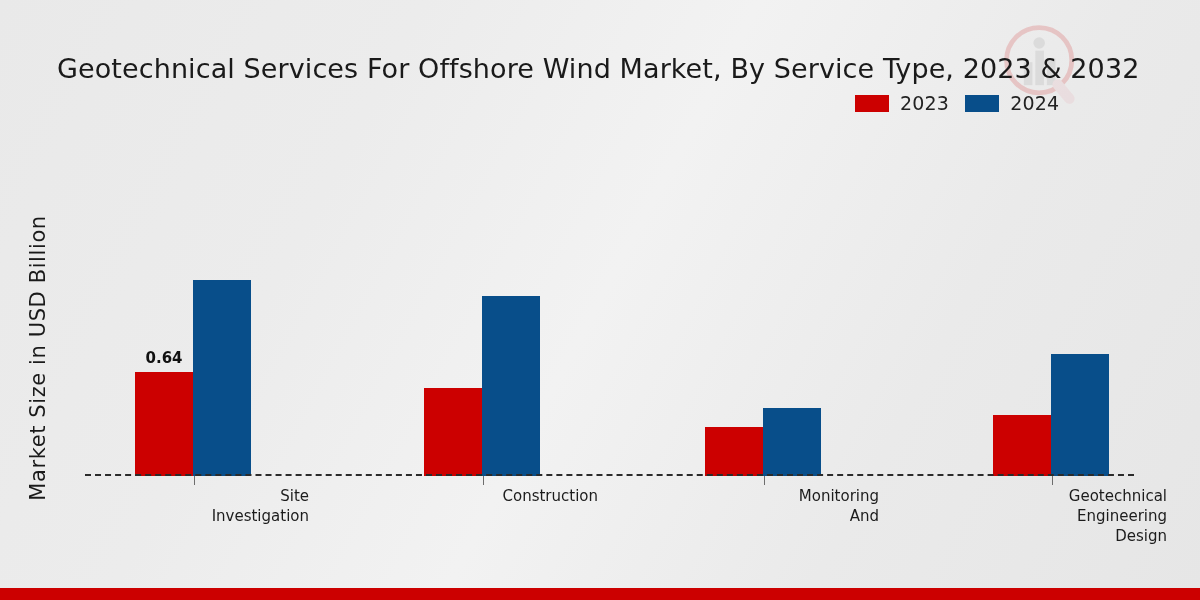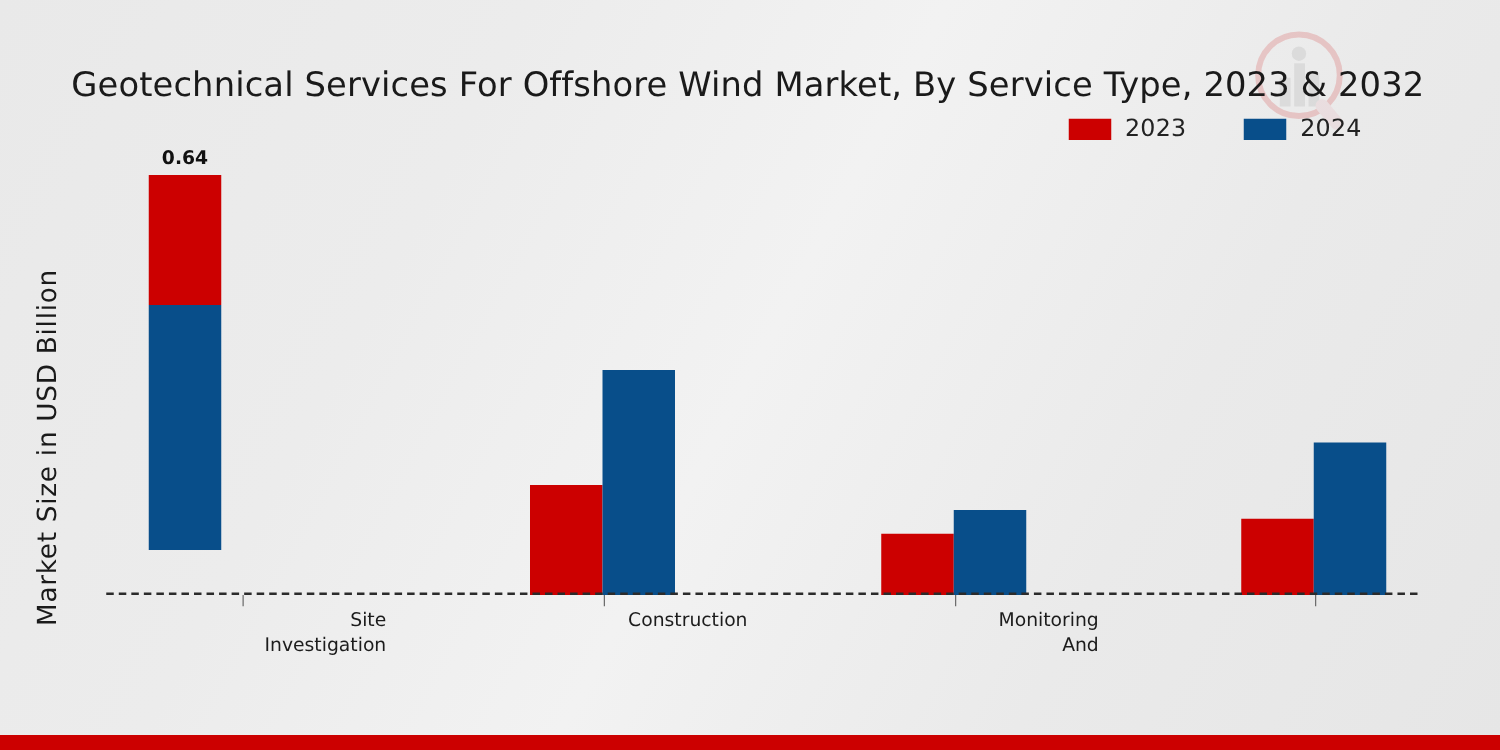--- a/index.html
+++ b/index.html
@@ -46,21 +46,21 @@
     letter-spacing: 0.1px;
   }
 
   
   #legend {
     position: absolute;
     left: 855px;
     top: 92px;
     display: flex;
     align-items: flex-start;
-    gap: 46px;
+    gap: 16px;
   }
   .legend-item {
     display: flex;
     align-items: center;
     gap: 11px;
   }
   .legend-swatch {
     width: 34px;
     height: 17px;
     display: block;
@@ -185,21 +185,21 @@
     <div class="legend-item">
       <span class="legend-swatch" style="background:#084e8a"></span>
       <span class="legend-label">2024</span>
     </div>
   </div>
 
   <div id="ylabel">Market Size in USD Billion</div>
 
   <div id="plot">
 
-    <div class="group" style="left:34px;flex-direction:column;">
+    <div class="group" style="left:50px;">
       <div class="bar bar-red" style="height:104px;">
         <span class="bar-value">0.64</span>
       </div>
       <div class="bar bar-blue" style="height:196px;"></div>
     </div>
 
     <div class="group" style="left:339px;">
       <div class="bar bar-red" style="height:88px;"></div>
       <div class="bar bar-blue" style="height:180px;"></div>
     </div>
@@ -226,16 +226,21 @@
     <div>Site</div>
     <div>Investigation</div>
   </div>
   <div class="cat-label" style="left:368px;">
     <div>Construction</div>
   </div>
   <div class="cat-label" style="left:649px;">
     <div>Monitoring</div>
     <div>And</div>
   </div>
+  <div class="cat-label" style="left:937px;">
+    <div>Geotechnical</div>
+    <div>Engineering</div>
+    <div>Design</div>
+  </div>
 
   <div id="bottom-bar"></div>
 
 </div>
 
 </body></html>

